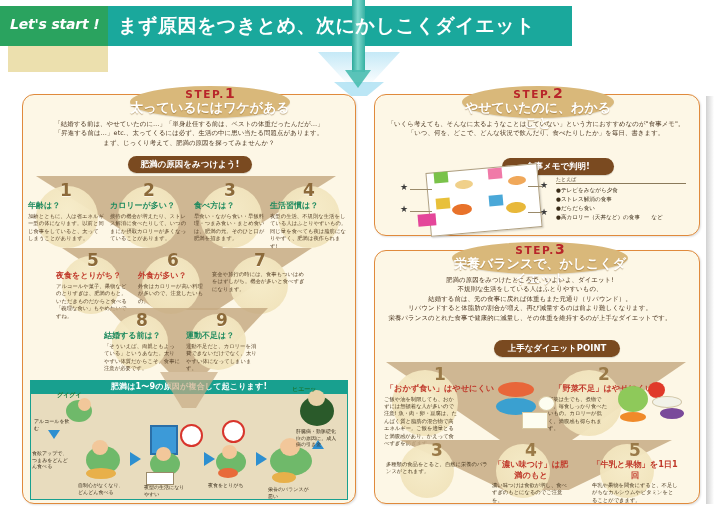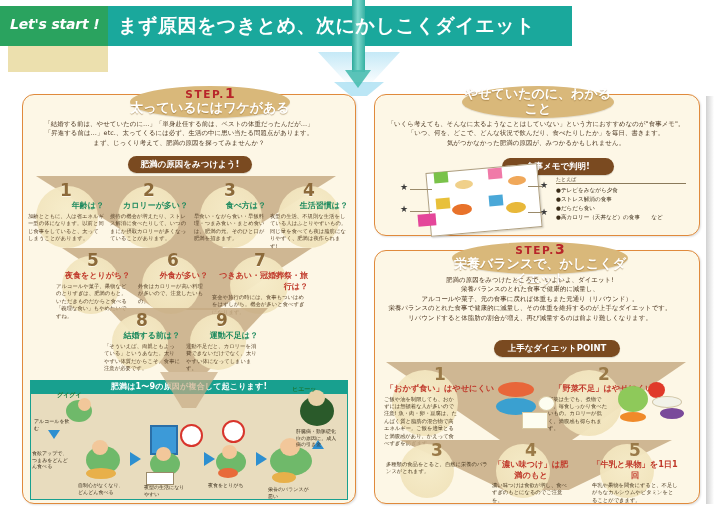--- a/index.html
+++ b/index.html
@@ -55,21 +55,21 @@
   .pill.wavy{border-radius:10px;}
   
   .funnel{position:absolute;background:#c7ab84;opacity:.85;}
   .funnel.t1{clip-path:polygon(0 0,100% 0,62% 100%,38% 100%);}
   .circ{position:absolute;border-radius:50%;
     background:radial-gradient(circle at 50% 40%,#f6ecc9,#efe0b6);opacity:.95;}
   
   .cause{position:absolute;}
   .cause .num{font-size:17px;font-weight:bold;color:#8c6a3a;text-align:center;
     line-height:17px;text-shadow:0 1px 0 rgba(255,255,255,.6);}
-  .cause .hd{font-size:8px;font-weight:bold;text-align:right;line-height:11px;margin-top:1px;}
+  .cause .hd{font-size:8px;font-weight:bold;text-align:left;line-height:11px;margin-top:1px;}
   .cause .bd{font-size:5.3px;color:#5a452c;line-height:7.4px;margin-top:2px;letter-spacing:.05px;}
   .c-green{color:#1d8a5e;}
   .c-red{color:#c0392b;}
   
   .greenbar{position:absolute;background:#18a08f;color:#fff;font-size:8px;font-weight:bold;
     text-align:center;line-height:14px;height:14px;letter-spacing:.2px;}
   .ilabel{position:absolute;font-size:5px;color:#3a2e1c;line-height:6.6px;}
   
   .starline{position:absolute;height:1px;background:#9a8a6a;}
   .star{position:absolute;font-size:9px;color:#3b3b3b;line-height:9px;}
@@ -103,21 +103,21 @@
 
 <div class="panel p1"></div>
 
 <div class="steptab" style="left:130px;top:86px;width:160px;height:32px;">
   <div class="sn">
     <span>STEP.</span><b>1</b>
   </div>
   <div class="st">太っているにはワケがある</div>
 </div>
 
-<div class="intro" style="left:20px;top:120px;width:318px;">
+<div class="intro" style="left:30px;top:120px;width:318px;">
   <div>「結婚する前は、やせていたのに…」「単身赴任する前は、ベストの体重だったんだが…」</div>
   <div>「昇進する前は…」etc.、太ってくるには必ず、生活の中に思い当たる問題点があります。</div>
   <div>まず、じっくり考えて、肥満の原因を探ってみませんか？</div>
 </div>
 
 <div class="pill wavy" style="left:128px;top:156px;width:124px;">肥満の原因をみつけよう!</div>
 
 <div class="funnel t1" style="left:36px;top:176px;width:300px;height:72px;"></div>
 <div class="circ" style="left:36px;top:186px;width:62px;height:62px;"></div>
 <div class="circ" style="left:118px;top:186px;width:62px;height:62px;"></div>
@@ -155,21 +155,20 @@
   <div class="hd c-red">夜食をとりがち？</div>
   <div class="bd">アルコールや菓子、果物などのとりすぎは、肥満のもと。いただきものだからと食べる「義理な食い」もやめたいですね。</div>
 </div>
 <div class="cause" style="left:138px;top:252px;width:70px;">
   <div class="num">6</div>
   <div class="hd c-red">外食が多い？</div>
   <div class="bd">外食はカロリーが高い料理が多いので、注意したいもの。</div>
 </div>
 <div class="cause" style="left:212px;top:252px;width:96px;">
   <div class="num">7</div>
-  <div class="hd c-red">つきあい・冠婚葬祭・旅行は？</div>
   <div class="bd">宴会や旅行の時には、食事もついはめをはずしがち。機会が多いと食べすぎになります。</div>
 </div>
 
 <div class="funnel t1" style="left:108px;top:308px;width:160px;height:64px;"></div>
 <div class="circ" style="left:112px;top:314px;width:56px;height:56px;"></div>
 <div class="circ" style="left:190px;top:314px;width:56px;height:56px;"></div>
 
 <div class="cause" style="left:104px;top:312px;width:76px;">
   <div class="num">8</div>
   <div class="hd c-green">結婚する前は？</div>
@@ -223,27 +222,29 @@
 
 <div style="position:absolute;left:312px;top:440px;width:0;height:0;border-left:6px solid transparent;border-right:6px solid transparent;border-bottom:9px solid #2d8fd0;"></div>
 <div class="rnd" style="left:300px;top:396px;width:34px;height:30px;background:#2a5a2a;"></div>
 <div class="rnd" style="left:308px;top:390px;width:17px;height:16px;background:#e8d2a8;"></div>
 <div style="position:absolute;left:292px;top:385px;font-size:6px;color:#1a7a3a;font-weight:bold;">ヒエーッ</div>
 <div class="ilabel" style="left:296px;top:428px;width:44px;">肝臓病・動脈硬化症の原因に。成人病の引き金</div>
 
 <div class="panel p2"></div>
 
 <div class="steptab" style="left:462px;top:86px;width:152px;height:32px;">
+  <div class="sn">
+    <span>STEP.</span><b>2</b>
+  </div>
   <div class="st">やせていたのに、わかること</div>
 </div>
 
 <div class="intro" style="left:382px;top:120px;width:308px;">
   <div>「いくら考えても、そんなに太るようなことはしていない」という方におすすめなのが"食事メモ"。</div>
   <div>「いつ、何を、どこで、どんな状況で飲んだり、食べたりしたか」を毎日、書きます。</div>
-  <div>気がつかなかった肥満の原因が、みつかるかもしれません。</div>
 </div>
 
 <div class="pill" style="left:502px;top:158px;width:112px;">食事メモで判明!</div>
 
 <div style="position:absolute;left:428px;top:168px;width:110px;height:62px;background:#fff;
             border:1px solid #b0a080;transform:rotate(-5deg);box-shadow:1px 1px 2px rgba(0,0,0,.18);"></div>
 <div class="sq" style="left:434px;top:172px;width:14px;height:11px;background:#7ac24a;transform:rotate(-5deg);"></div>
 <div class="sq" style="left:488px;top:168px;width:14px;height:11px;background:#f07aa8;transform:rotate(-5deg);"></div>
 <div class="sq" style="left:436px;top:198px;width:14px;height:11px;background:#e8c03a;transform:rotate(-5deg);"></div>
 <div class="sq" style="left:489px;top:195px;width:14px;height:11px;background:#4aa8d8;transform:rotate(-5deg);"></div>
@@ -273,24 +274,24 @@
 
 <div class="steptab" style="left:452px;top:242px;width:176px;height:32px;">
   <div class="sn">
     <span>STEP.</span><b>3</b>
   </div>
   <div class="st">栄養バランスで、かしこくダイエット</div>
 </div>
 
 <div class="intro" style="left:376px;top:276px;width:308px;">
   <div>肥満の原因をみつけたところで、いよいよ、ダイエット!</div>
-  <div>栄養バランスのとれた食事で健康的に減量し、</div>
-  <div>アルコールや菓子、元の食事に戻れば体重もまた元通り（リバウンド）。</div>
+  <div>不規則な生活をしている人はふとりやすいもの、</div>
+  <div>結婚する前は、元の食事に戻れば体重もまた元通り（リバウンド）。</div>
+  <div>リバウンドすると体脂肪の割合が増え、再び減量するのは前より難しくなります。</div>
   <div>栄養バランスのとれた食事で健康的に減量し、その体重を維持するのが上手なダイエットです。</div>
-  <div>リバウンドすると体脂肪の割合が増え、再び減量するのは前より難しくなります。</div>
 </div>
 
 <div class="pill" style="left:494px;top:340px;width:126px;">上手なダイエットPOINT</div>
 
 <div class="funnel t1" style="left:386px;top:362px;width:300px;height:78px;"></div>
 <div class="circ" style="left:392px;top:370px;width:66px;height:66px;"></div>
 <div class="circ" style="left:556px;top:370px;width:66px;height:66px;"></div>
 
 <div class="pt" style="left:384px;top:366px;width:112px;">
   <div class="num">1</div>

